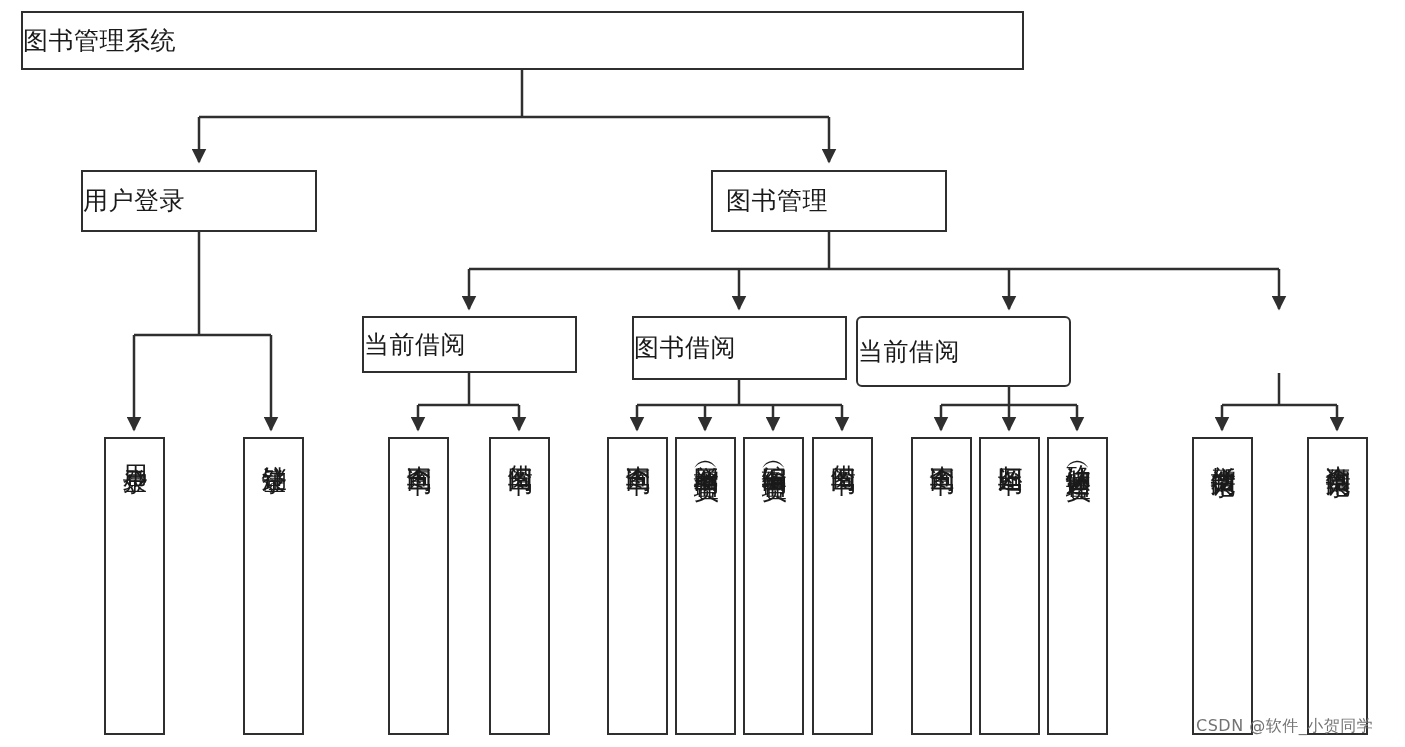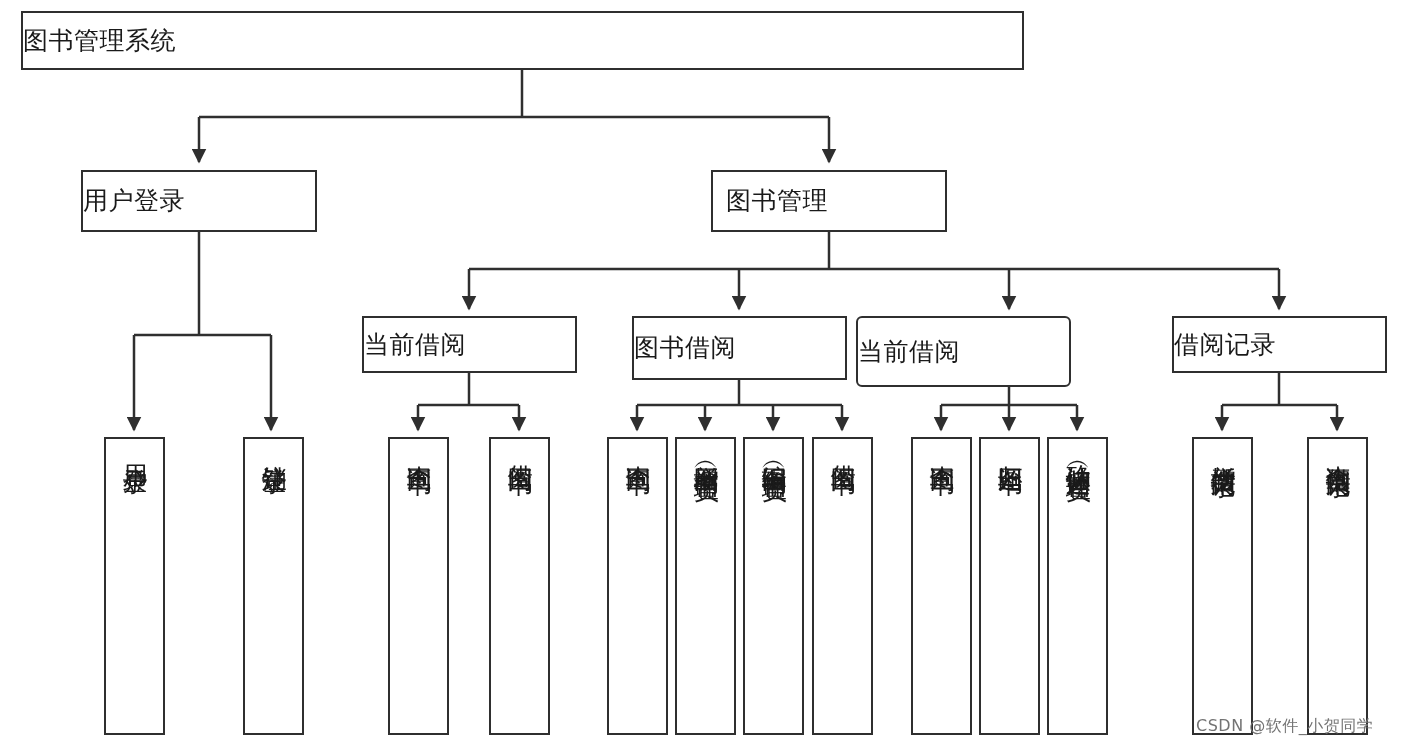--- a/index.html
+++ b/index.html
@@ -148,23 +148,20 @@
   </div>
 
   <div class="node horiz" style="left:632px; top:316px; width:215px; height:64px;">
     <span class="node-label">图书借阅</span>
   </div>
 
   <div class="node horiz" style="left:856px; top:316px; width:215px; height:71px;border-radius:6px;">
     <span class="node-label">当前借阅</span>
   </div>
 
-  <div class="node horiz" style="left:1172px; top:316px; width:215px; height:57px;">
-    <span class="node-label">借阅记录</span>
-  </div>
 
   <div class="node vert" style="left:104px; top:437px; width:61px; height:298px;">
     <span class="node-label">用户登录</span>
   </div>
 
   <div class="node vert" style="left:243px; top:437px; width:61px; height:298px;">
     <span class="node-label">注销登录</span>
   </div>
 
   <div class="node vert" style="left:388px; top:437px; width:61px; height:298px;">

